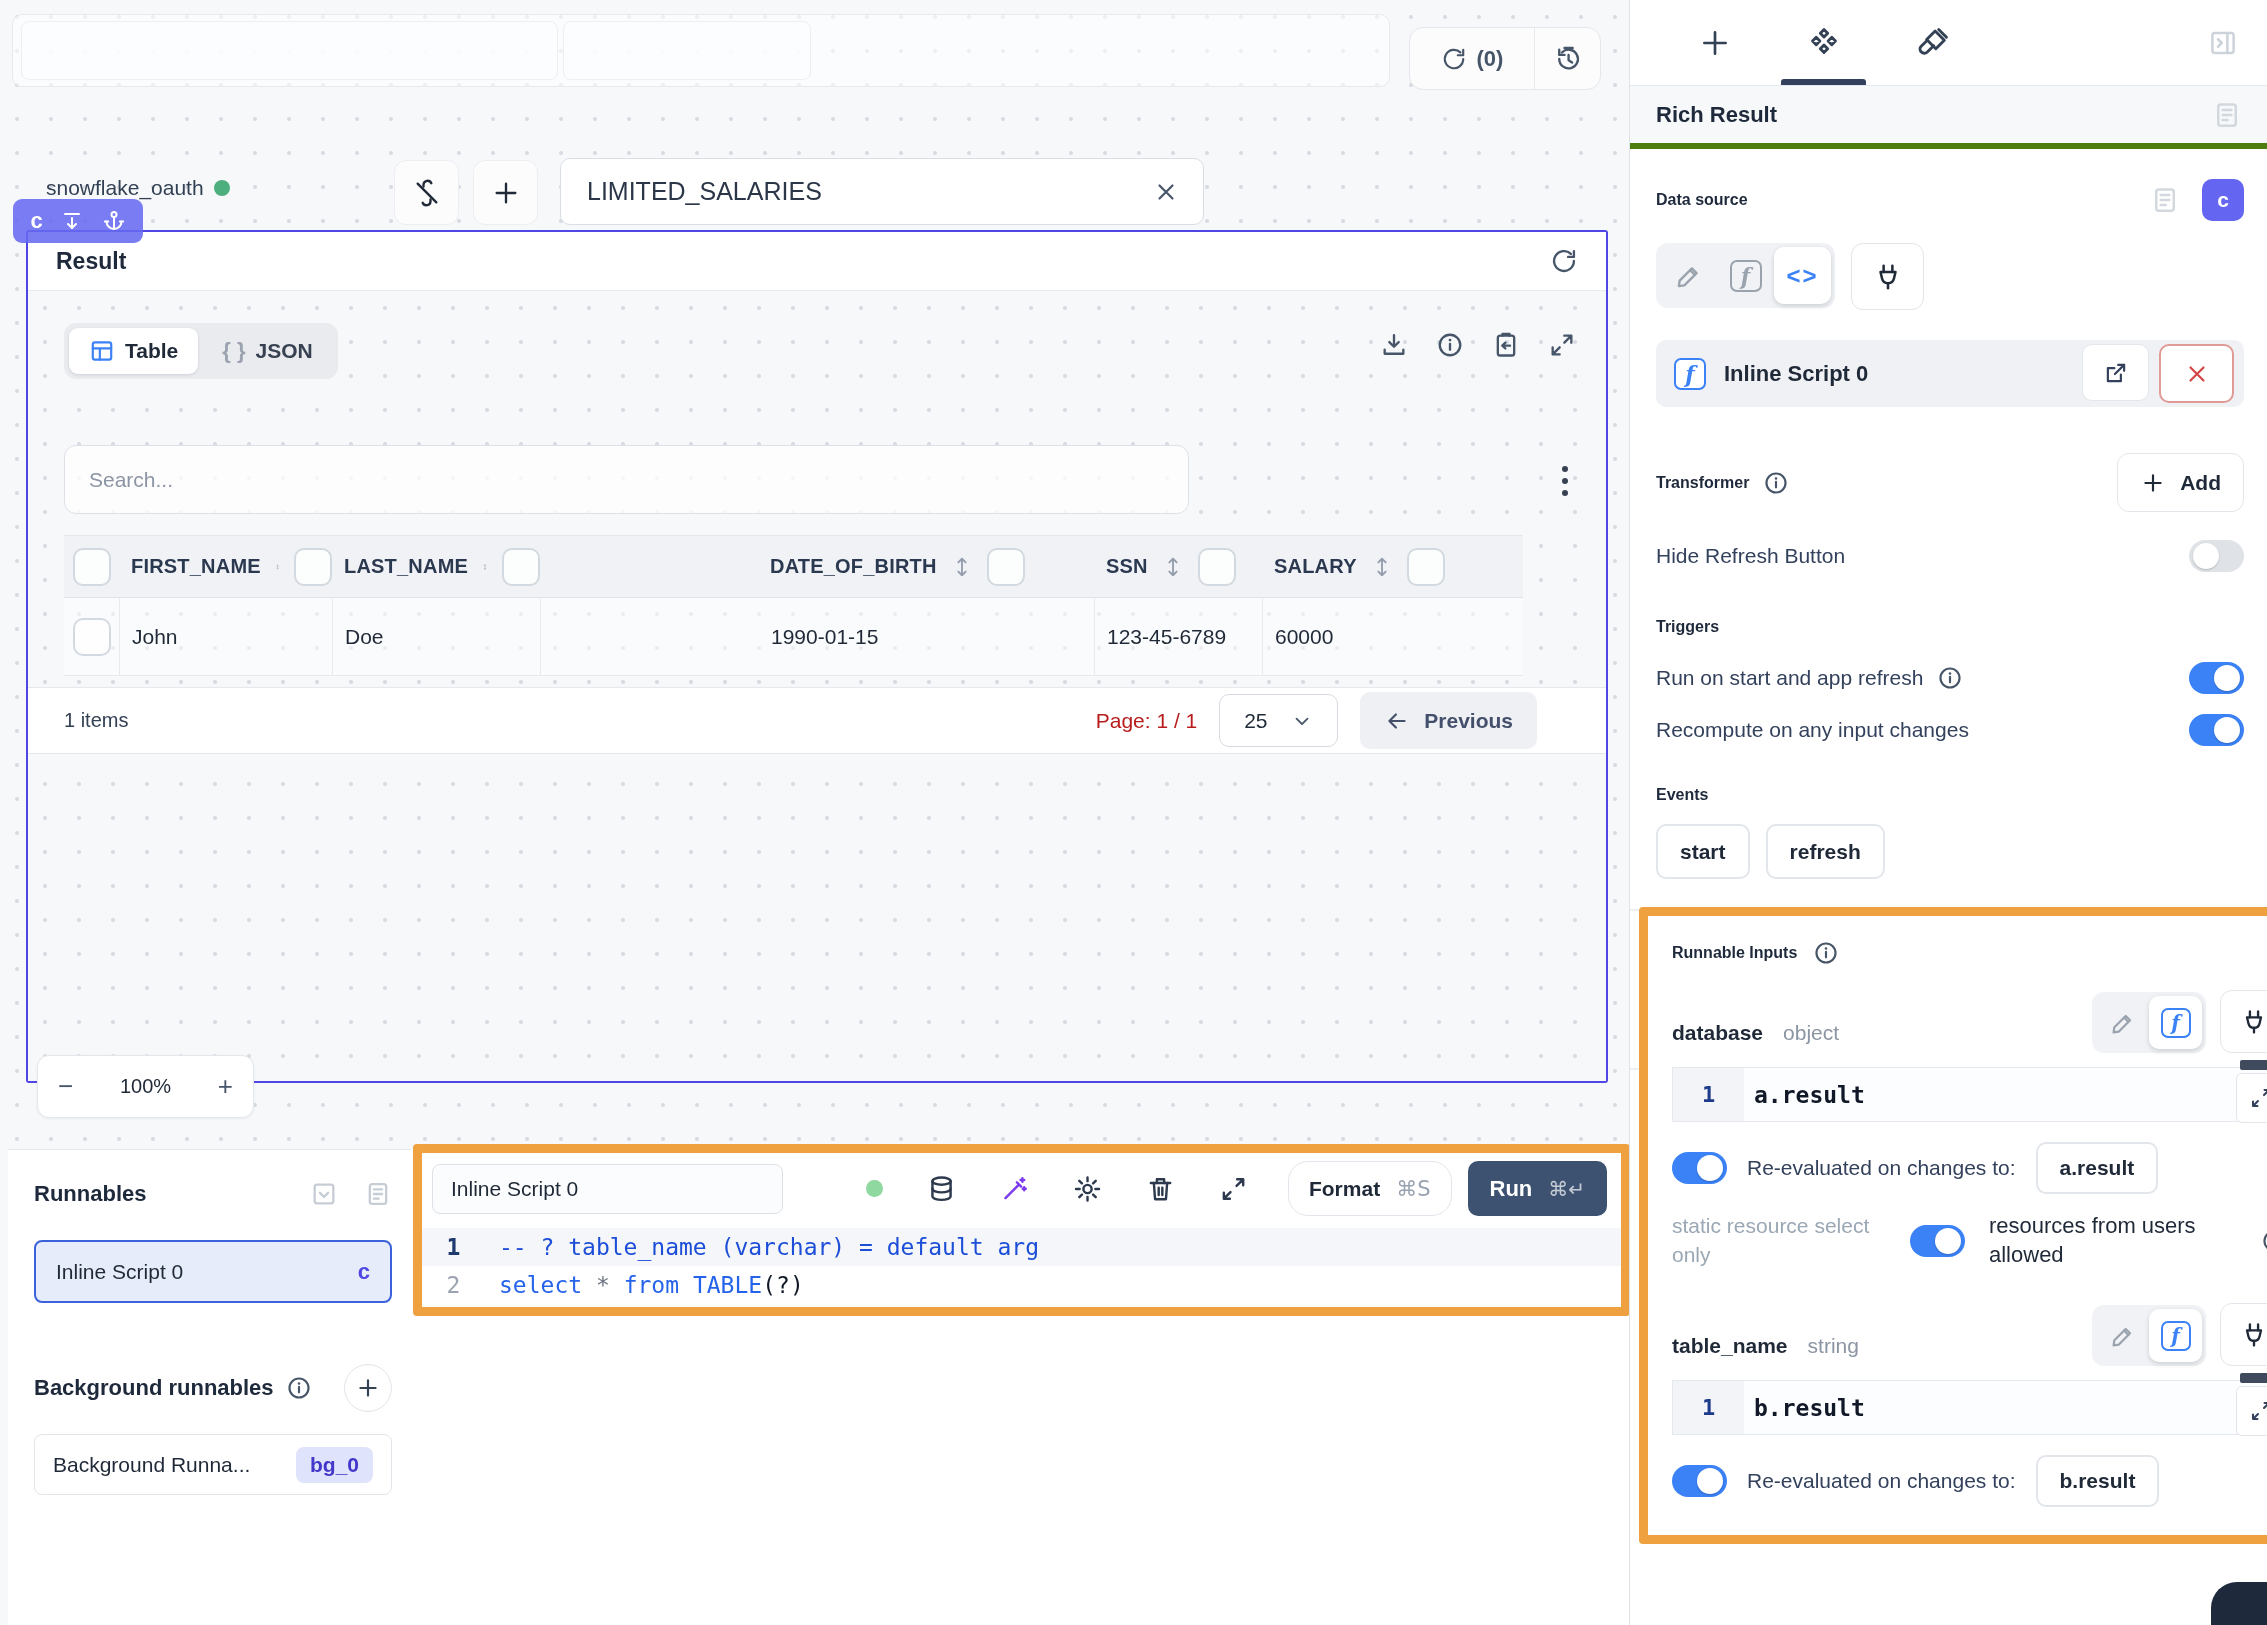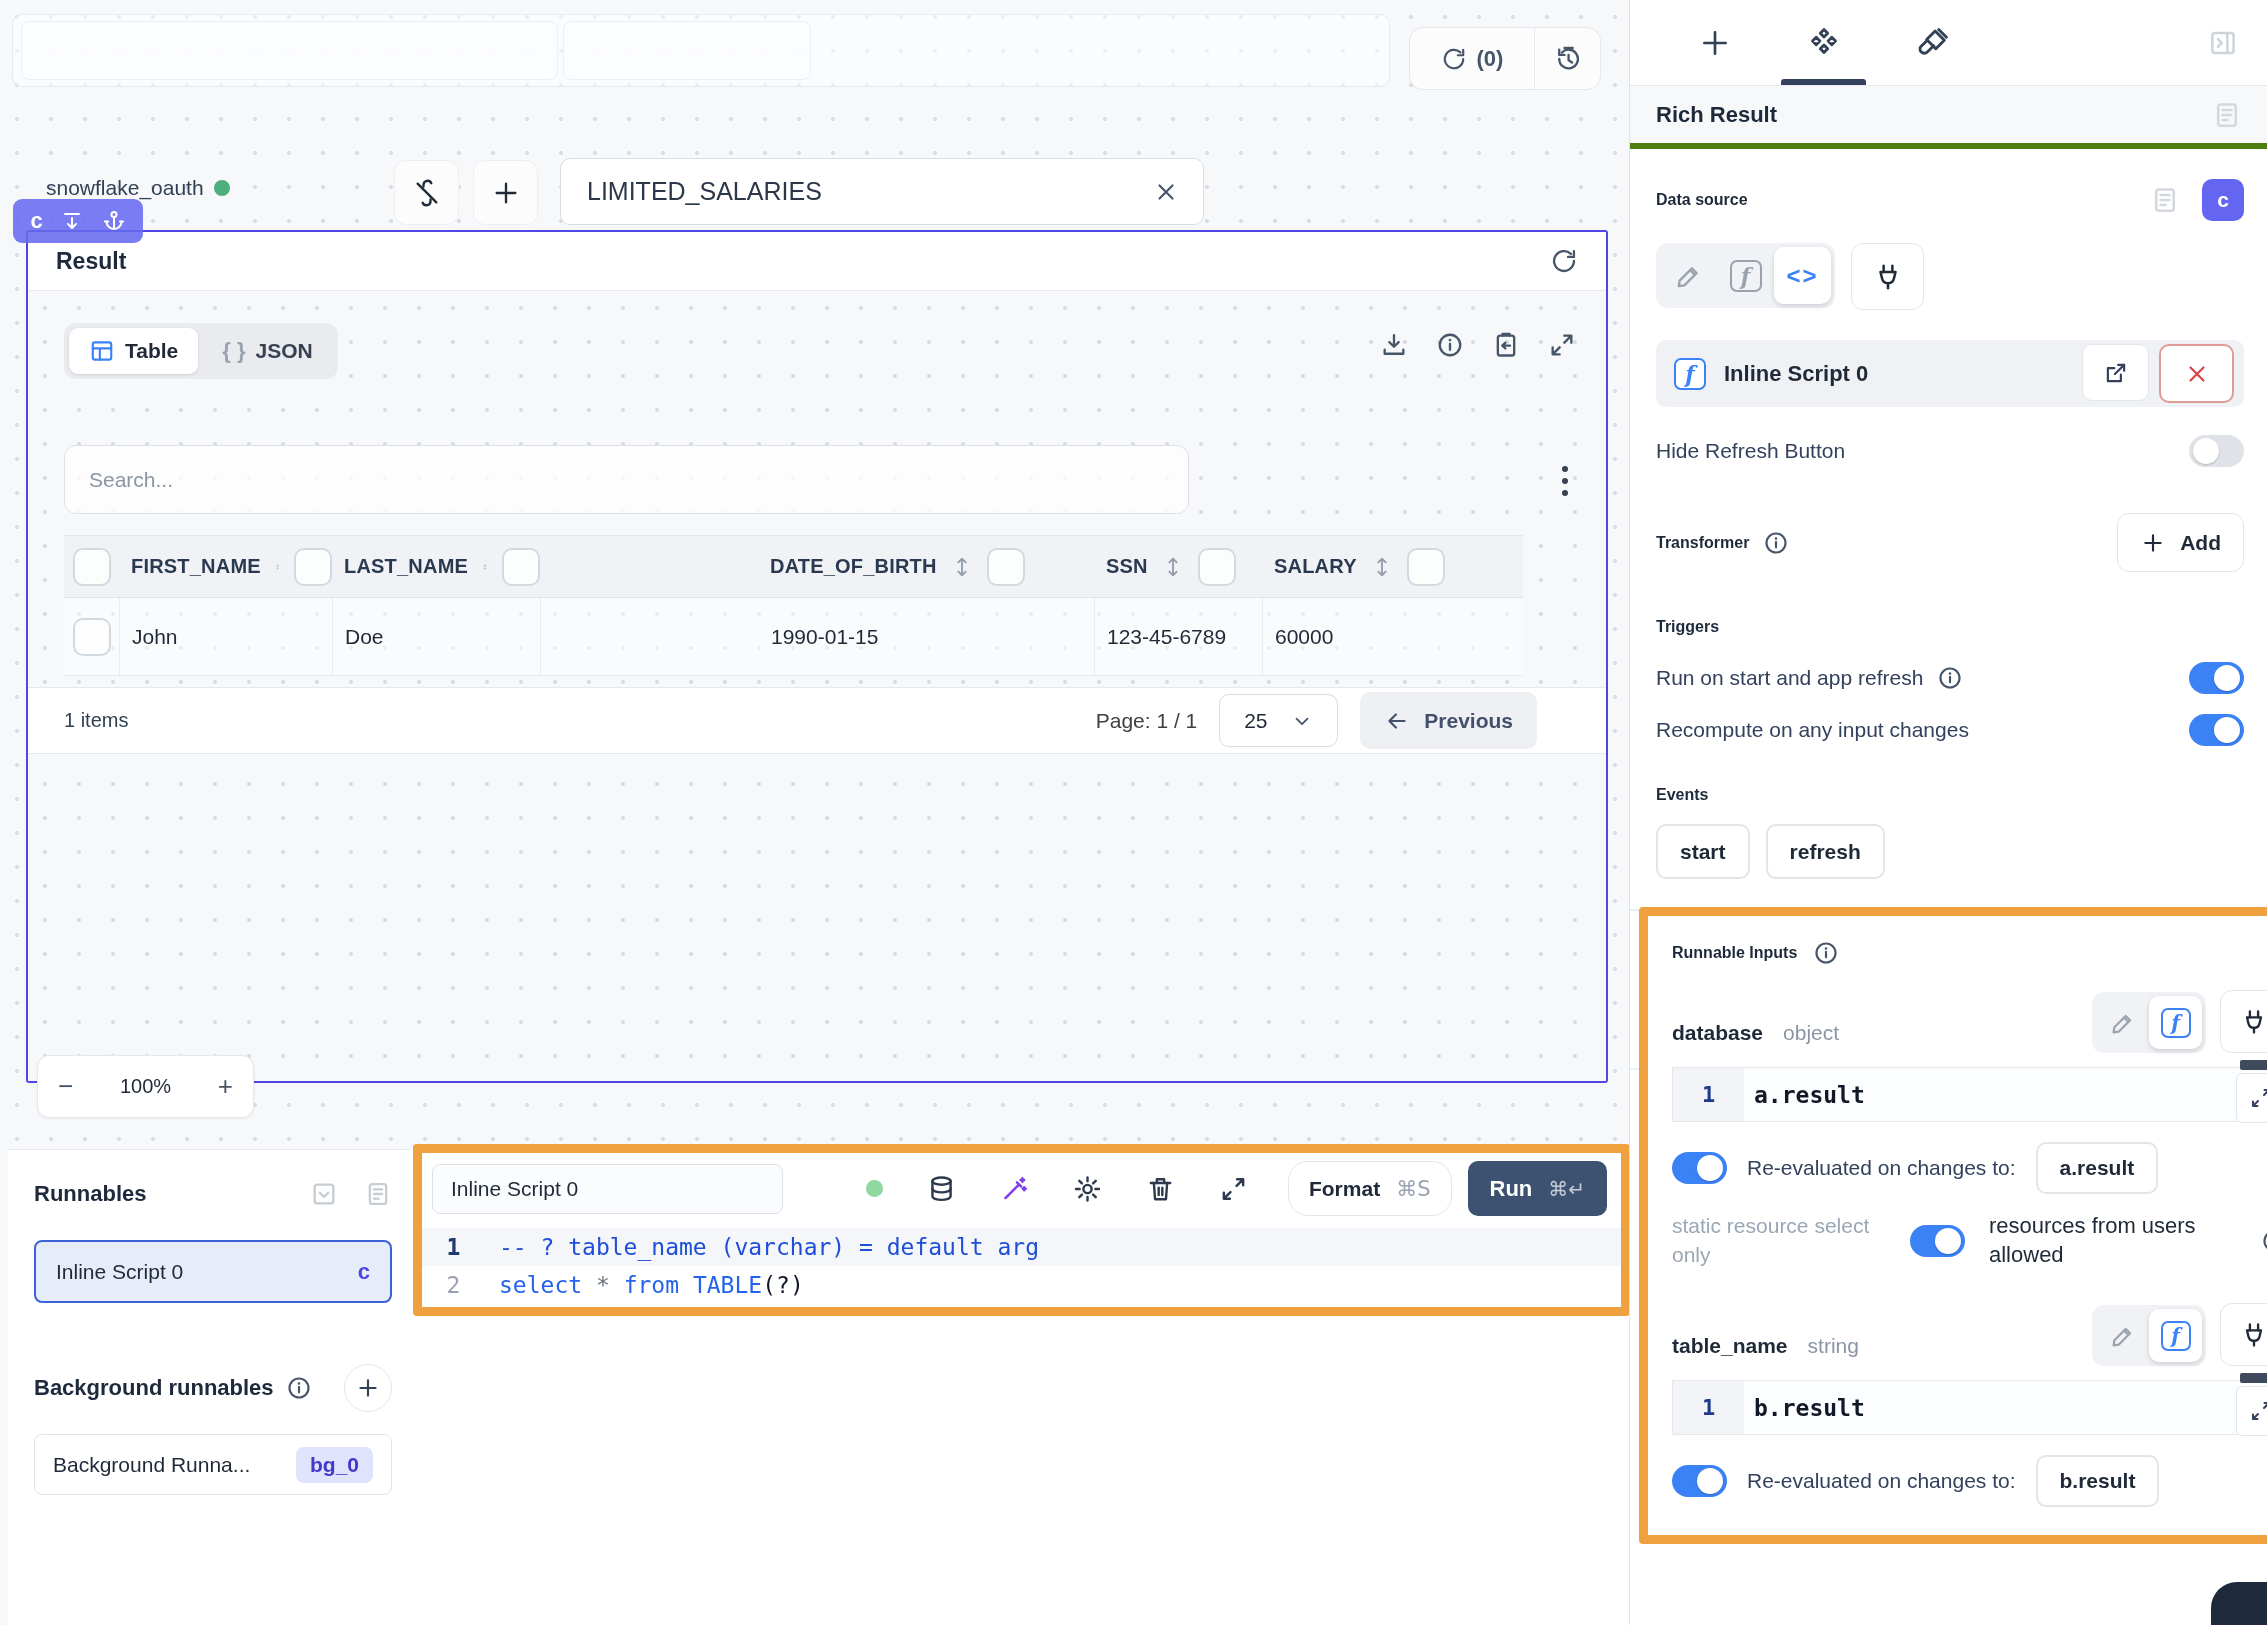--- a/index.html
+++ b/index.html
@@ -51,21 +51,21 @@
   .th,.td{display:flex;align-items:center;box-sizing:border-box;padding-left:12px;gap:14px;}
   .td{border-left:1px solid #e8ebee;}
   .th-label{font-size:20px;font-weight:bold;color:#2b3950;letter-spacing:0.2px;}
   .td-val{font-size:21px;color:#1f2937;}
   .sort{color:#939dab;}
   .c-check{width:55px;justify-content:center;padding-left:0;}
   .c-fn{width:213px;} .c-ln{width:208px;} .c-dob{width:554px;padding-left:230px;} .c-ssn{width:168px;} .c-sal{width:260px;}
   .tbl-footer{position:absolute;left:0;top:396px;right:0;height:67px;background:#fff;border-top:1px solid #e5e8ec;border-bottom:1px solid #e5e8ec;display:flex;align-items:center;padding:0 69px 0 36px;box-sizing:border-box;}
   .items-count{font-size:20px;color:#334155;}
   .foot-right{margin-left:auto;display:flex;align-items:center;gap:22px;}
-  .page-label{font-size:21px;color:#404040;}
+  .page-label{font-size:21px;color:#b91c1c;}
   .page-size{width:117px;height:51px;border:1.5px solid #d6dbe2;border-radius:10px;background:#fff;display:flex;align-items:center;justify-content:space-evenly;font-size:21px;color:#1f2937;}
   .prev-btn{height:57px;padding:0 24px;background:#eef0f3;border-radius:10px;display:flex;align-items:center;gap:14px;font-size:21px;font-weight:bold;color:#44506b;}
   .zoom-pill{left:37px;top:1055px;width:217px;height:63px;background:#fff;border:1px solid #e4e7eb;border-radius:12px;display:flex;align-items:center;justify-content:space-between;padding:0 20px;box-sizing:border-box;z-index:6;box-shadow:0 1px 3px rgba(16,24,40,.06);}
   .zoom-pill .zi{font-size:26px;color:#475569;}
   .zoom-lvl{font-size:20px;color:#1f2937;}
 
   
   .lpanel{left:8px;top:1149px;width:411px;height:476px;background:#fff;border-top:1px solid #e5e8ec;border-right:1px solid #e5e8ec;box-sizing:border-box;padding:30px 26px;}
   .lp-head{display:flex;align-items:center;}
   .lp-title{font-size:22px;font-weight:bold;color:#1e293b;}
@@ -557,40 +557,40 @@
               </svg>
           </span>
           <span class="chip-btn x">
             <svg class="ic" width="26" height="26" viewBox="0 0 24 24">
                 <path d="M6 6l12 12M18 6L6 18"></path>
               </svg>
           </span>
         </span>
       </div>
 
-      <div class="lab-row" style="margin-top:28px;">
-        <span class="lab">Hide Refresh Button</span>
-        <span class="tg" style="margin-left:auto;">
-            <span class="knob"></span>
-          </span>
-      </div>
-
       <div class="lab-row" style="margin-top:46px;">
         <span class="sec-h">Transformer</span>
         <svg class="ic info" width="26" height="26" viewBox="0 0 24 24" style="margin-left:14px;">
             <circle cx="12" cy="12" r="8.8"></circle>
             <path d="M12 11v5"></path>
             <circle class="fill" cx="12" cy="7.8" r="1.2"></circle>
           </svg>
         <span class="add-btn">
           <svg class="ic" width="26" height="26" viewBox="0 0 24 24">
               <path d="M12 5v14M5 12h14"></path>
             </svg>
           <span>Add</span>
         </span>
+      </div>
+
+      <div class="lab-row" style="margin-top:28px;">
+        <span class="lab">Hide Refresh Button</span>
+        <span class="tg" style="margin-left:auto;">
+            <span class="knob"></span>
+          </span>
       </div>
 
       <div style="margin-top:46px;"><span class="sec-h">Triggers</span></div>
 
       <div class="lab-row" style="margin-top:26px;">
         <span class="lab">Run on start and app refresh</span>
         <svg class="ic info" width="26" height="26" viewBox="0 0 24 24" style="margin-left:14px;">
             <circle cx="12" cy="12" r="8.8"></circle>
             <path d="M12 11v5"></path>
             <circle class="fill" cx="12" cy="7.8" r="1.2"></circle>

